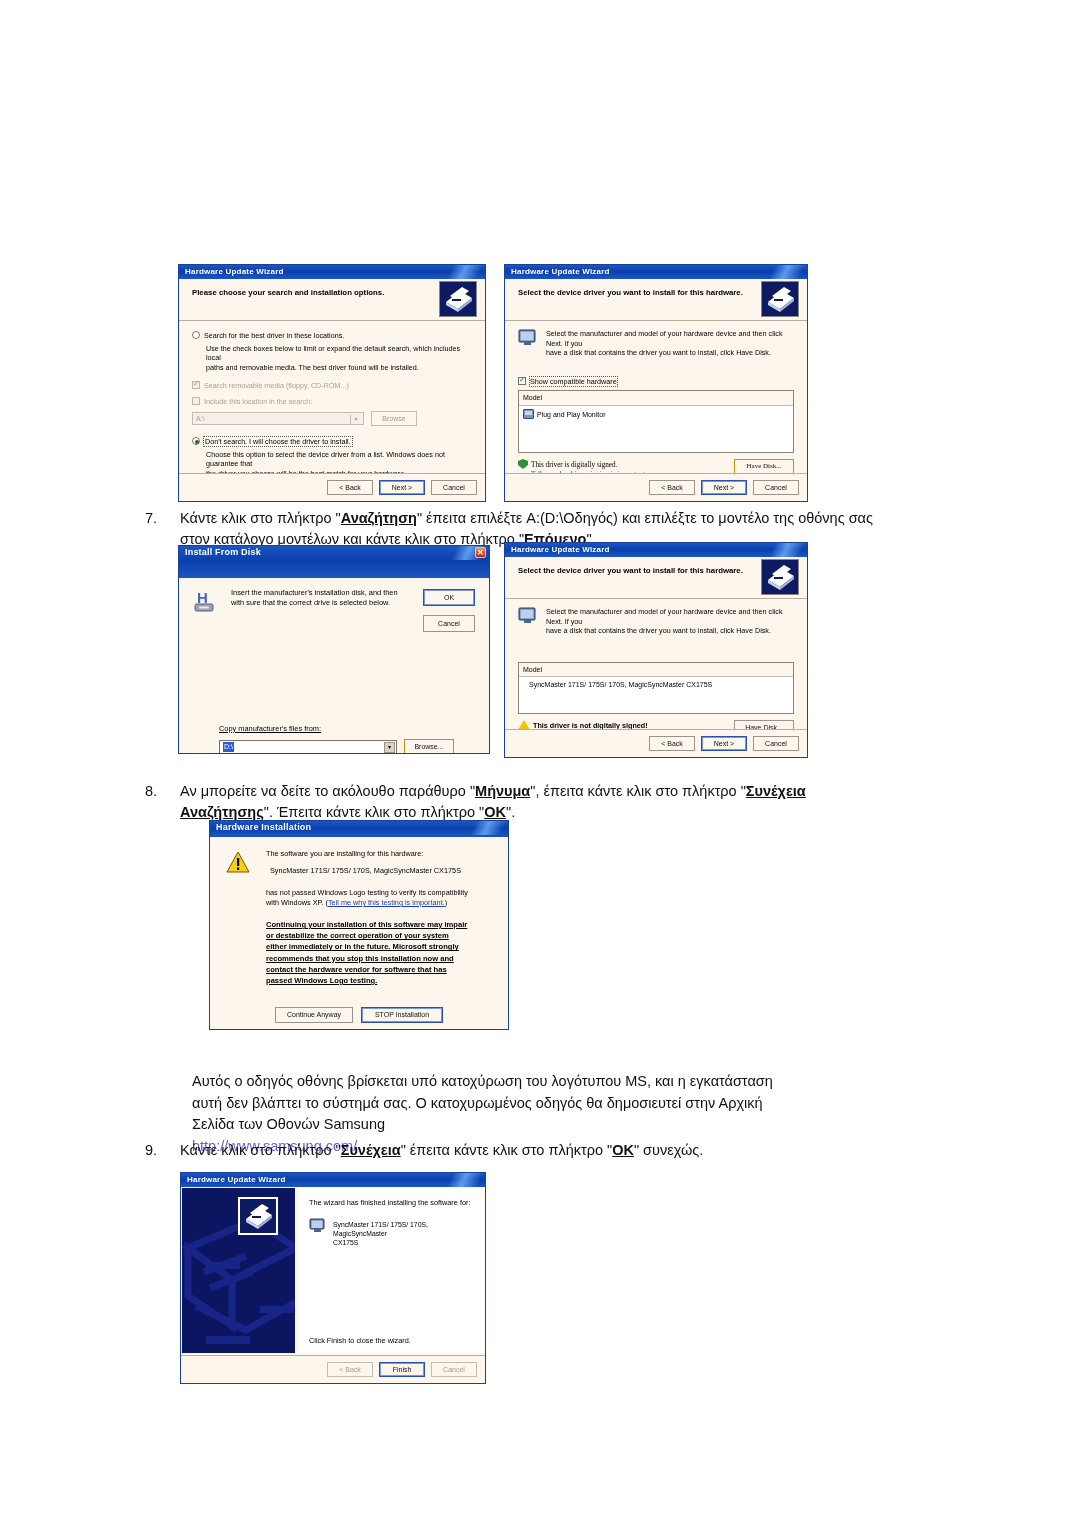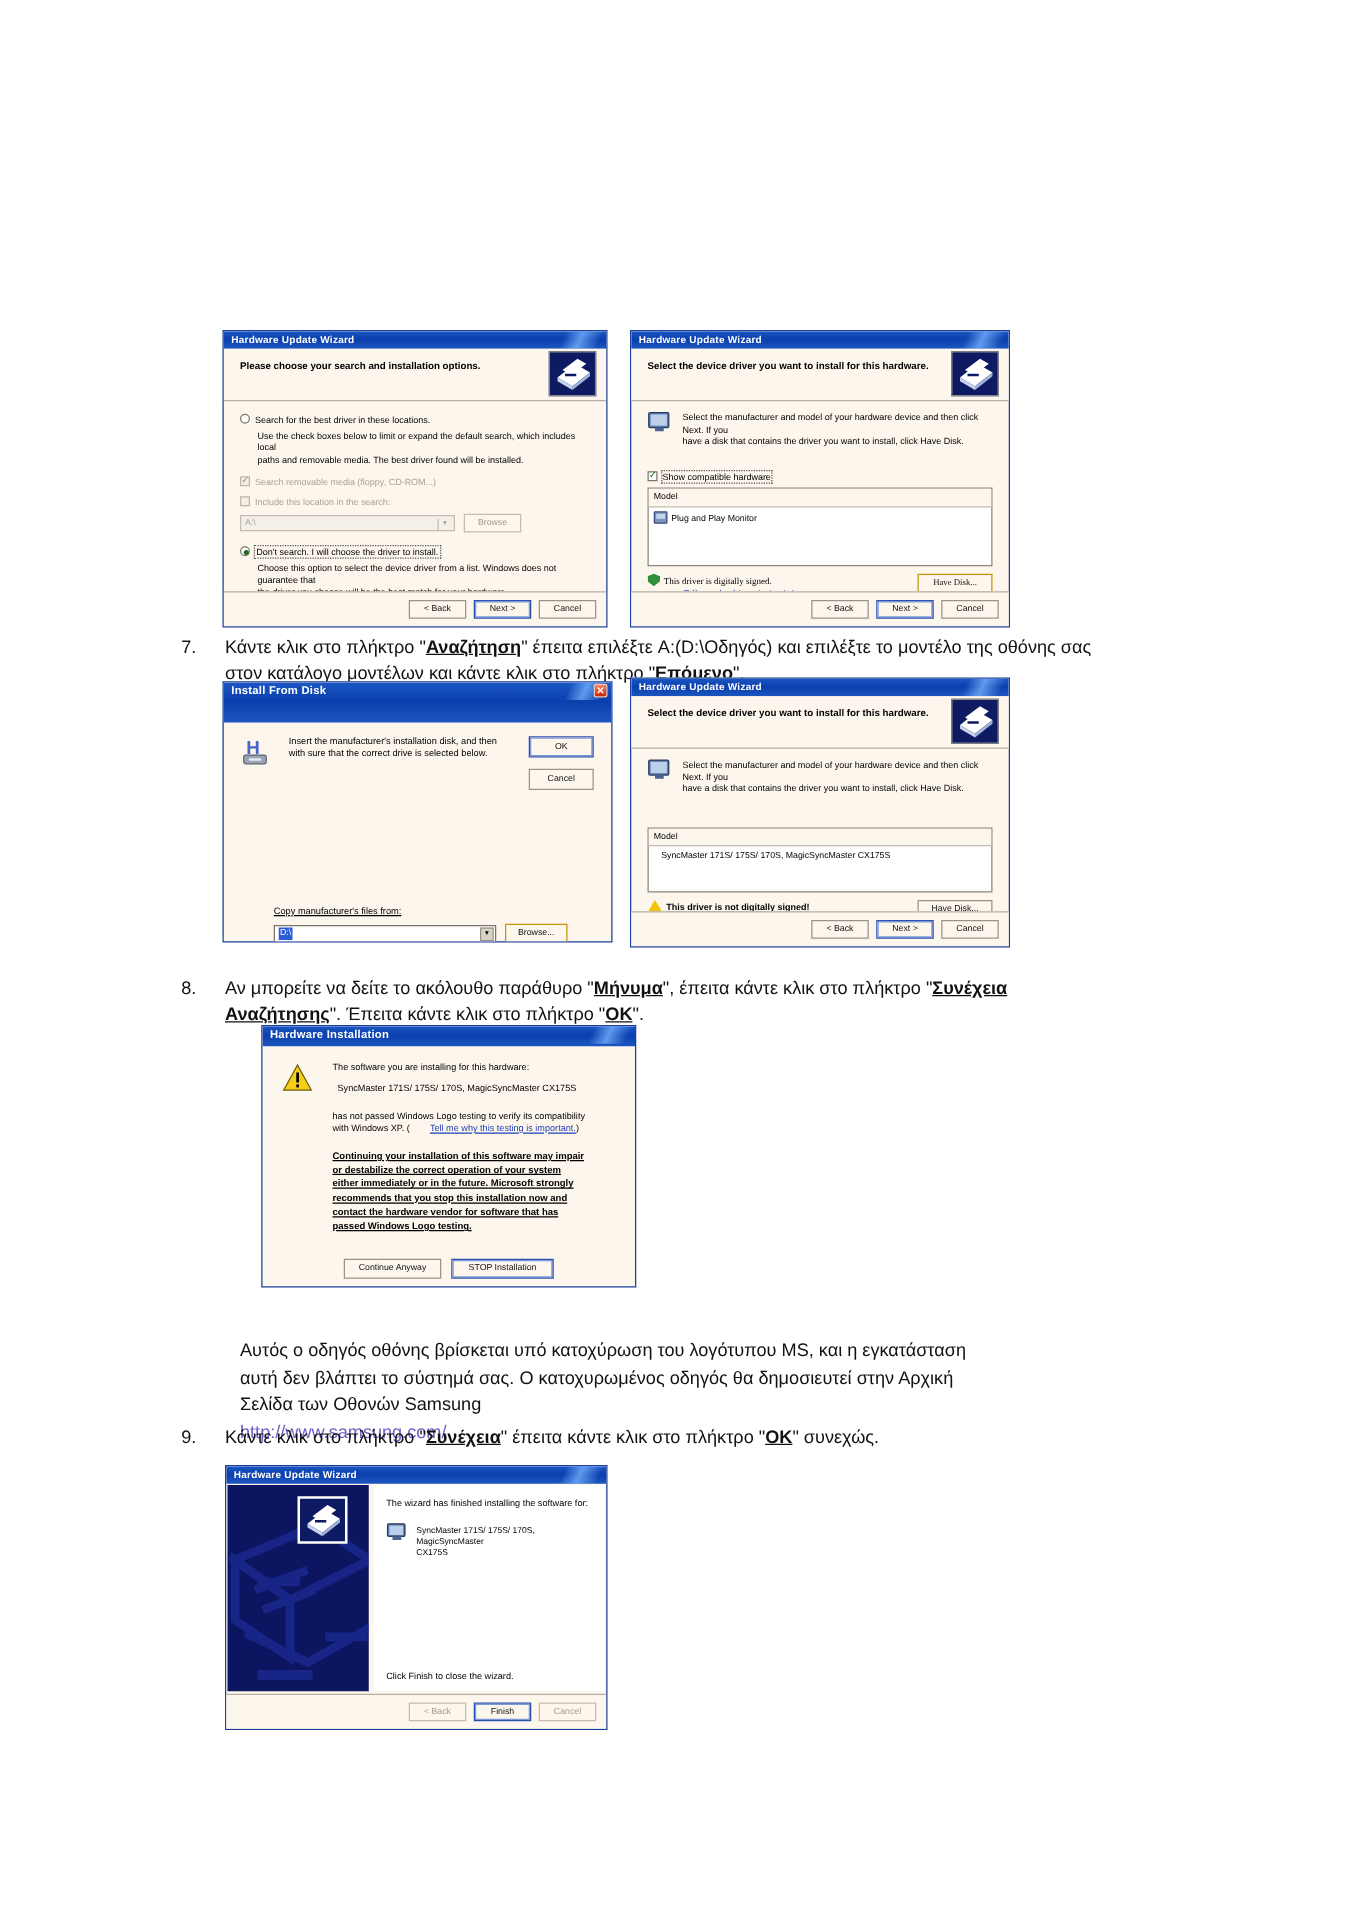--- a/index.html
+++ b/index.html
@@ -107,21 +107,21 @@
   }
   .field .caret { position:absolute; right:2px; top:2px; width:11px; height:9px;
                   border-left:1px solid #c2bcb2; text-align:center; font-size:6px; line-height:9px; }
   .field.live { background:#fff; border:1px solid #7a7468; color:#000; }
   .field.live .caret { background:#d8d2c6; border:1px solid #9a9488; right:1px; top:1px; height:11px; }
 
   .listbox { background:#fff; border:1px solid #8b8578; }
   .listhdr { background:#fdf6ec; border-bottom:1px solid #c2bcb2; padding:2px 4px; font-size:7px; }
   .listitems { padding:3px 4px; font-size:7px; }
 
-  .link { color:#1d3fb5; text-decoration:underline;padding-left:16px; }
+  .link { color:#1d3fb5; text-decoration:underline; }
 
   .mon-ico { display:inline-block; width:11px; height:10px; background:#7d96c0;
              border:1px solid #3a4e77; border-radius:1px; vertical-align:-2px; margin-right:3px; position:relative;}
   .mon-ico:after { content:""; position:absolute; left:1px; top:1px; right:1px; bottom:3px; background:#c5d6ef; }
 
   .shield { display:inline-block; width:10px; height:10px; background:#2f8f3a;
             clip-path:polygon(50% 0,100% 20%,100% 60%,50% 100%,0 60%,0 20%);
             vertical-align:-2px; margin-right:3px; }
   .warntri { display:inline-block; width:0;height:0;border-left:6px solid transparent;
              border-right:6px solid transparent;border-bottom:10px solid #f2c300; vertical-align:-2px; margin-right:3px;}

